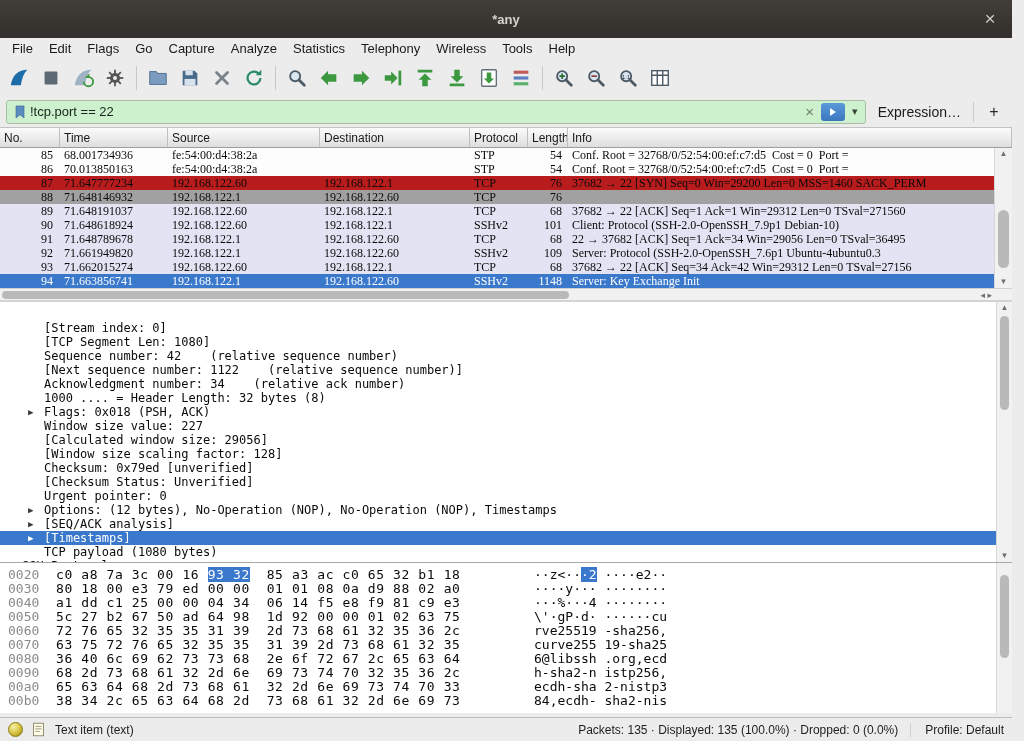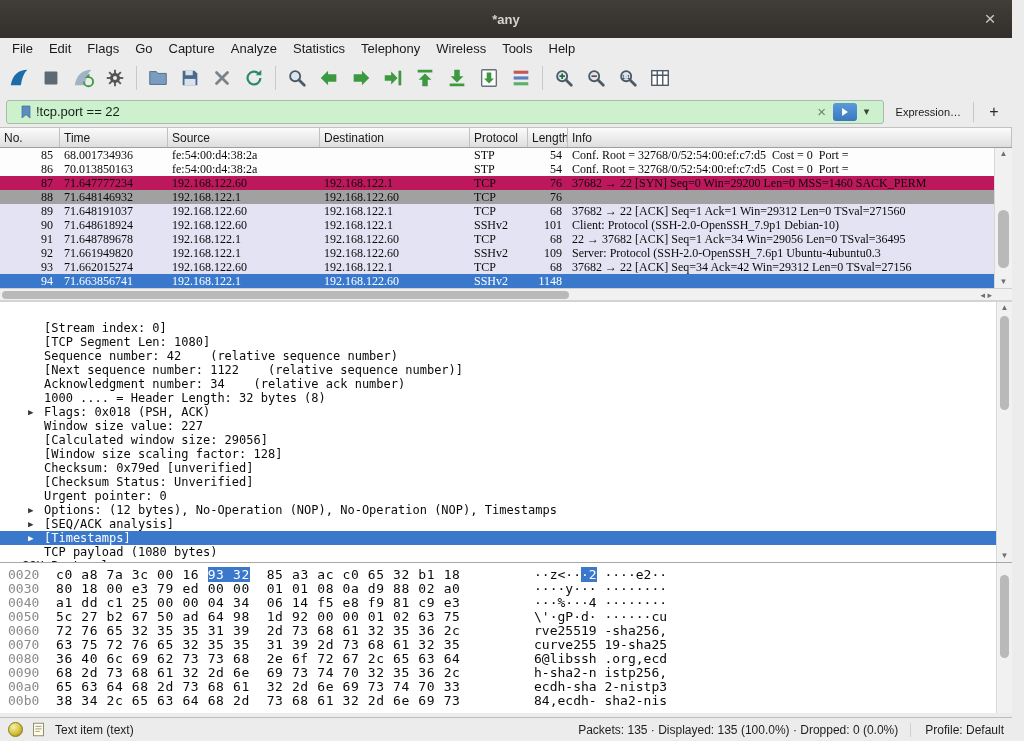--- a/index.html
+++ b/index.html
@@ -23,49 +23,49 @@
   .toolbar { flex:none; height:37px; background:#ececec; display:flex; align-items:center;
     padding-left:3px; }
   .tb-btn { width:32px; height:30px; display:flex; align-items:center; justify-content:center;
     border-radius:3px; }
   .tb-sep { width:1px; height:24px; background:#c9c9c9; margin:0 5px; }
 
   
   .filterbar { flex:none; height:32px; background:#ececec; border-bottom:1px solid #c2c2c2;
     display:flex; align-items:center; padding:0 6px; gap:8px; }
   .filter-input { flex:1; height:24px; background:#cdf0cd; border:1px solid #a9bca9;
-    border-radius:3px; display:flex; align-items:center; padding:0 9px; }
+    border-radius:3px; display:flex; align-items:center; padding:0 3px; }
   .filter-input input { flex:1; background:transparent; border:none; outline:none;
     font-size:13px; color:#15241a; font-family:"Liberation Sans",sans-serif; }
   .bookmark { width:20px; height:20px; display:flex; align-items:center; justify-content:center; }
   .fclear { color:#6f7f6f; font-size:15px; width:16px; text-align:center; }
   .fapply { width:24px; height:18px; margin:0 3px; border-radius:3px;
     background:linear-gradient(#5b9ad9,#3a77bf); display:flex; align-items:center; justify-content:center; }
   .fcaret { color:#3a463a; font-size:11px; width:14px; text-align:center; }
-  .fexpr { flex:none; font-size:11px; color:#1a1a1a; padding:0 4px; }
+  .fexpr { flex:none; font-size:14px; color:#1a1a1a; padding:0 4px; }
   .fsep { width:1px; height:20px; background:#c9c9c9; }
   .fplus { width:24px; height:22px; font-size:16px; color:#2a2a2a; text-align:center; line-height:22px; }
 
   
   .pkt-list { flex:none; }
   .pkt-header { display:grid; grid-template-columns:60px 108px 152px 150px 58px 40px 1fr;
     height:20px; background:linear-gradient(#fbfbfb,#dedede); border-bottom:1px solid #9e9e9e;
     font-size:12px; color:#1a1a1a; }
   .hcell { border-right:1px solid #c0c0c0; padding:3px 4px 0 4px; overflow:hidden; white-space:nowrap; }
   .pkt-body { height:140px; position:relative; background:#fff; overflow:hidden;
     font-family:Liberation Serif, serif; font-size:12px; }
   .pkt-rows { position:absolute; top:0; left:0; right:18px; bottom:0; overflow:hidden; }
   .prow { display:grid; grid-template-columns:60px 108px 152px 150px 58px 40px 1fr;
     height:14px; line-height:14px; color:#0a0a0a; }
   .pcell { overflow:hidden; white-space:pre; }
   .c-no { text-align:right; padding-right:7px; }
   .c-length { text-align:right; padding-right:6px; }
   .c-time,.c-source,.c-destination,.c-protocol,.c-info { padding-left:4px; }
   .r-stp   { background:#fdfdfd; }
-  .r-gray1 { background:#be185d; }
+  .r-gray1 { background:#b91c1c; }
   .r-gray2 { background:#a1a1a1; }
   .r-tcp   { background:#e3e3f3; }
   .r-selected { background:#3a78cc; color:#ffffff; }
 
   
   .pkt-vscroll { position:absolute; top:0; right:0; width:18px; bottom:0;
     background:#f1f1f1; border-left:1px solid #d8d8d8; }
   .sb-arrow { height:12px; text-align:center; font-size:8px; color:#6f6f6f; line-height:12px; }
   .v-thumb { position:absolute; left:3px; right:3px; background:#b9b9b9; border-radius:6px; }
   .pkt-vscroll .v-thumb { top:44%; height:42%; }
@@ -387,20 +387,21 @@
             <div class="pcell c-length">68</div>
             <div class="pcell c-info">37682 → 22 [ACK] Seq=34 Ack=42 Win=29312 Len=0 TSval=27156</div>
           </div>
           <div class="prow r-selected">
             <div class="pcell c-no">94</div>
             <div class="pcell c-time">71.663856741</div>
             <div class="pcell c-source">192.168.122.1</div>
             <div class="pcell c-destination">192.168.122.60</div>
             <div class="pcell c-protocol">SSHv2</div>
             <div class="pcell c-length">1148</div>
+            <div class="pcell c-info">Server: Key Exchange Init</div>
           </div>
         </div>
       <div class="pkt-vscroll">
         <div class="sb-arrow">▲</div>
         <div class="v-thumb"></div>
         <div class="sb-arrow" style="position:absolute;bottom:0;left:0;right:0;">▼</div>
       </div>
     </div>
     <div class="pkt-hscroll">
       <div class="h-thumb"></div>

